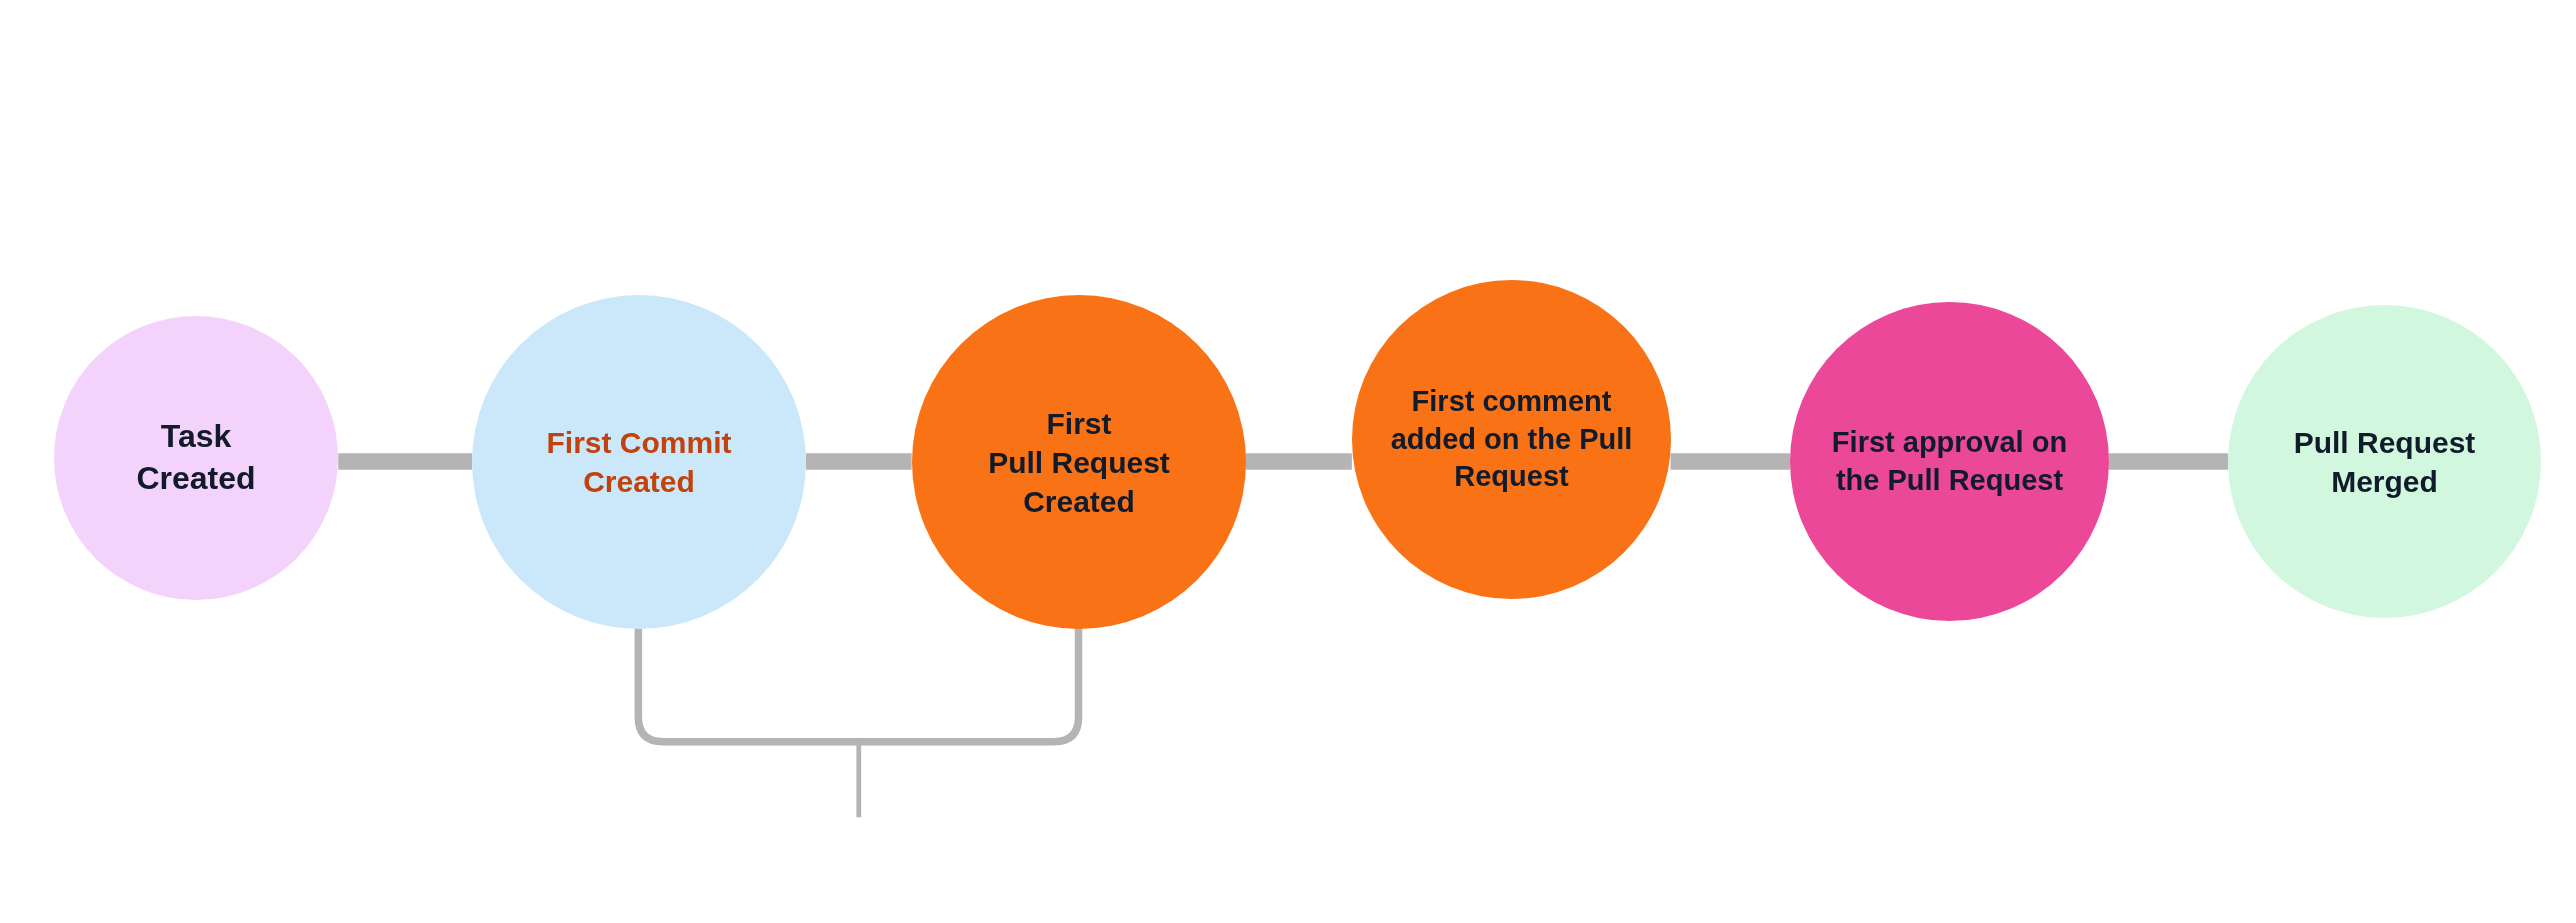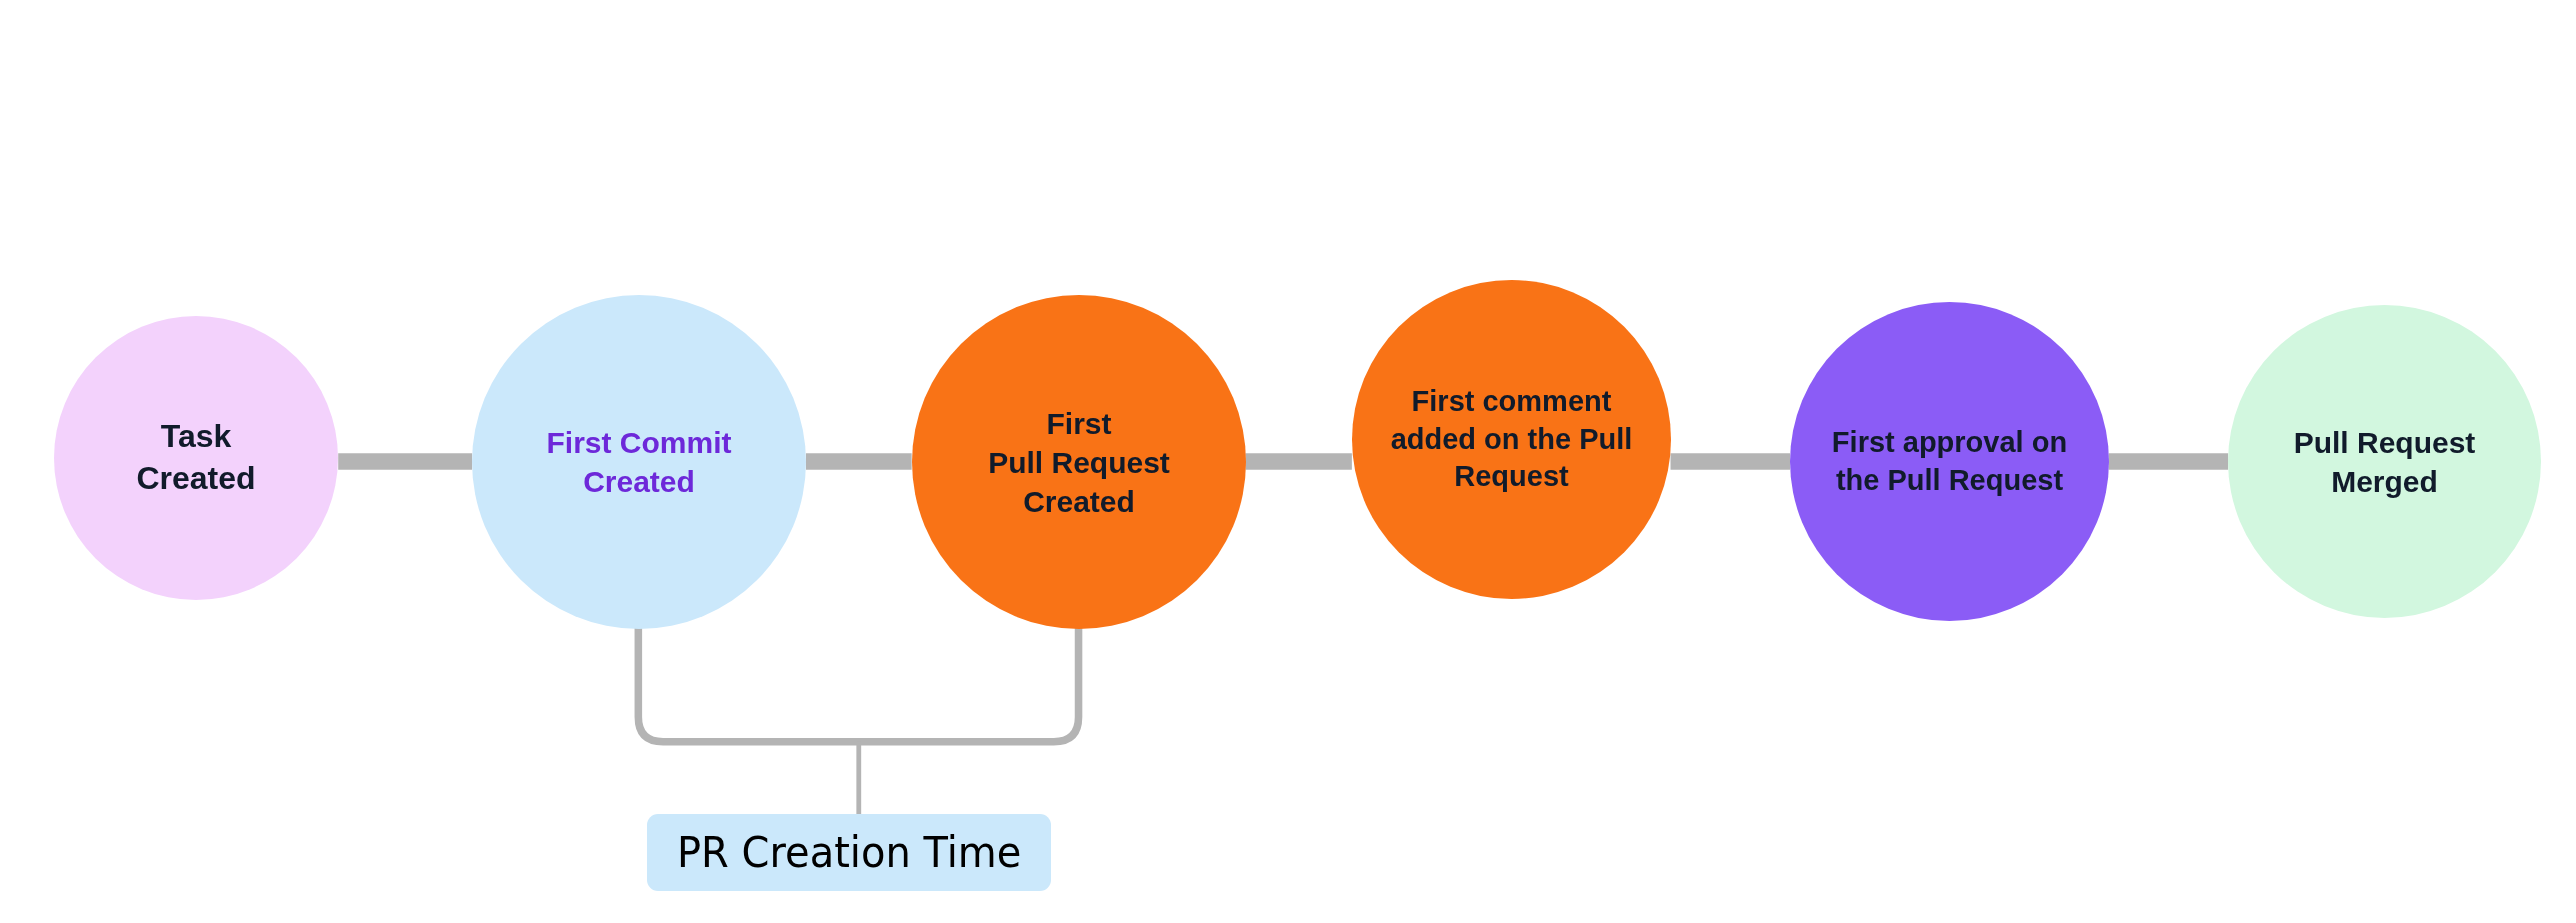--- a/index.html
+++ b/index.html
@@ -118,41 +118,38 @@
         <line x1="1250" y1="1080" x2="1250" y2="1190" stroke="#b4b4b4" stroke-width="7"></line>
       </g>
   </svg>
 
   <div id="node-layer">
       <div class="stage" style="left: 54px; top: 316px; width: 284px; height: 284px; background: rgb(243, 210, 252);">
         <span class="stage-label" style="font-size: 32px; color: rgb(17, 27, 43);">Task
 Created</span>
       </div>
       <div class="stage" style="left: 472px; top: 295px; width: 334px; height: 334px; background: rgb(203, 232, 251);">
-        <span class="stage-label" style="font-size: 30px; color: #6d28d9;">First Commit
+        <span class="stage-label" style="font-size: 30px; color: #c2410c;">First Commit
 Created</span>
       </div>
       <div class="stage" style="left: 912px; top: 295px; width: 334px; height: 334px; background: #f97316;">
         <span class="stage-label" style="font-size: 30px; color: rgb(17, 27, 43);">First
 Pull Request
 Created</span>
       </div>
       <div class="stage" style="left: 1352px; top: 280px; width: 319px; height: 319px; background: #f97316;">
         <span class="stage-label" style="font-size: 29px; color: rgb(17, 27, 43);">First comment
 added on the Pull
 Request</span>
       </div>
-      <div class="stage" style="left: 1790px; top: 302px; width: 319px; height: 319px; background: #8b5cf6;">
+      <div class="stage" style="left: 1790px; top: 302px; width: 319px; height: 319px; background: #ec4899;">
         <span class="stage-label" style="font-size: 29px; color: rgb(17, 27, 43);">First approval on
 the Pull Request</span>
       </div>
       <div class="stage" style="left: 2228px; top: 305px; width: 313px; height: 313px; background: rgb(210, 247, 223);">
         <span class="stage-label" style="font-size: 30px; color: rgb(17, 27, 43);">Pull Request
 Merged</span>
       </div>
     </div>
 
-  <div class="annotation">
-    <span class="annotation-text">PR Creation Time</span>
-  </div>
 
 </div>
 
 
 </body></html>

